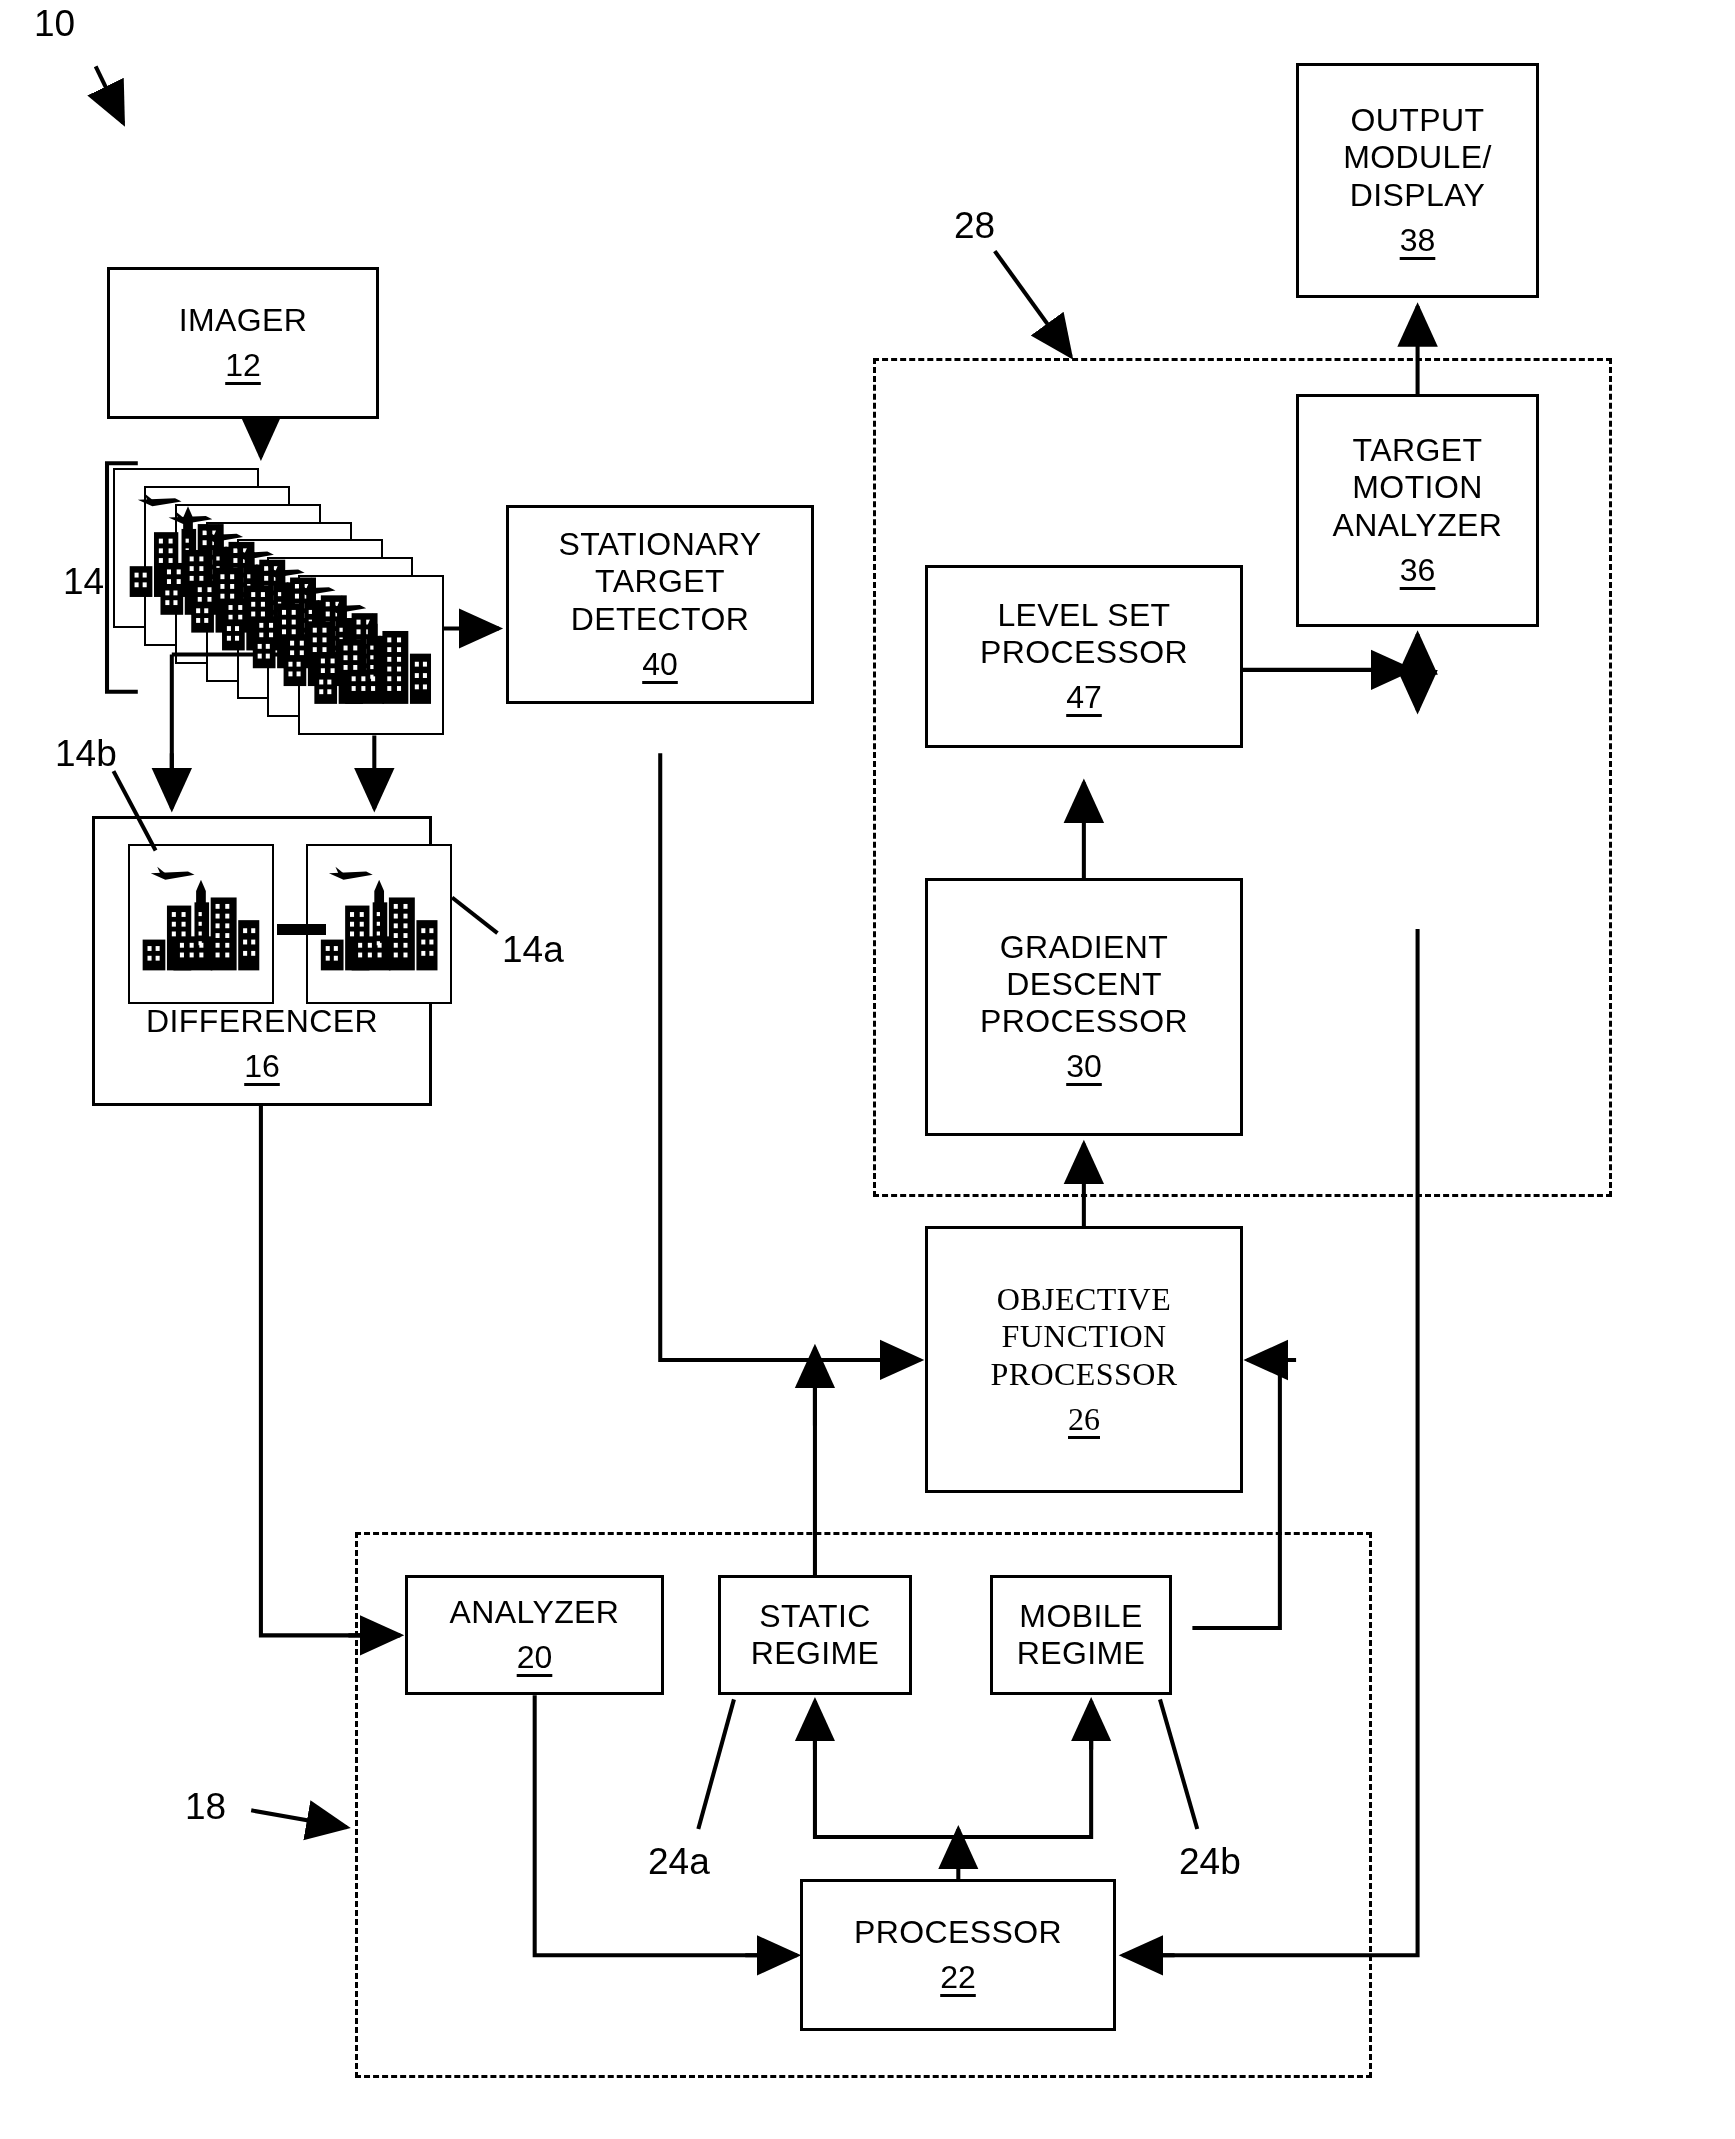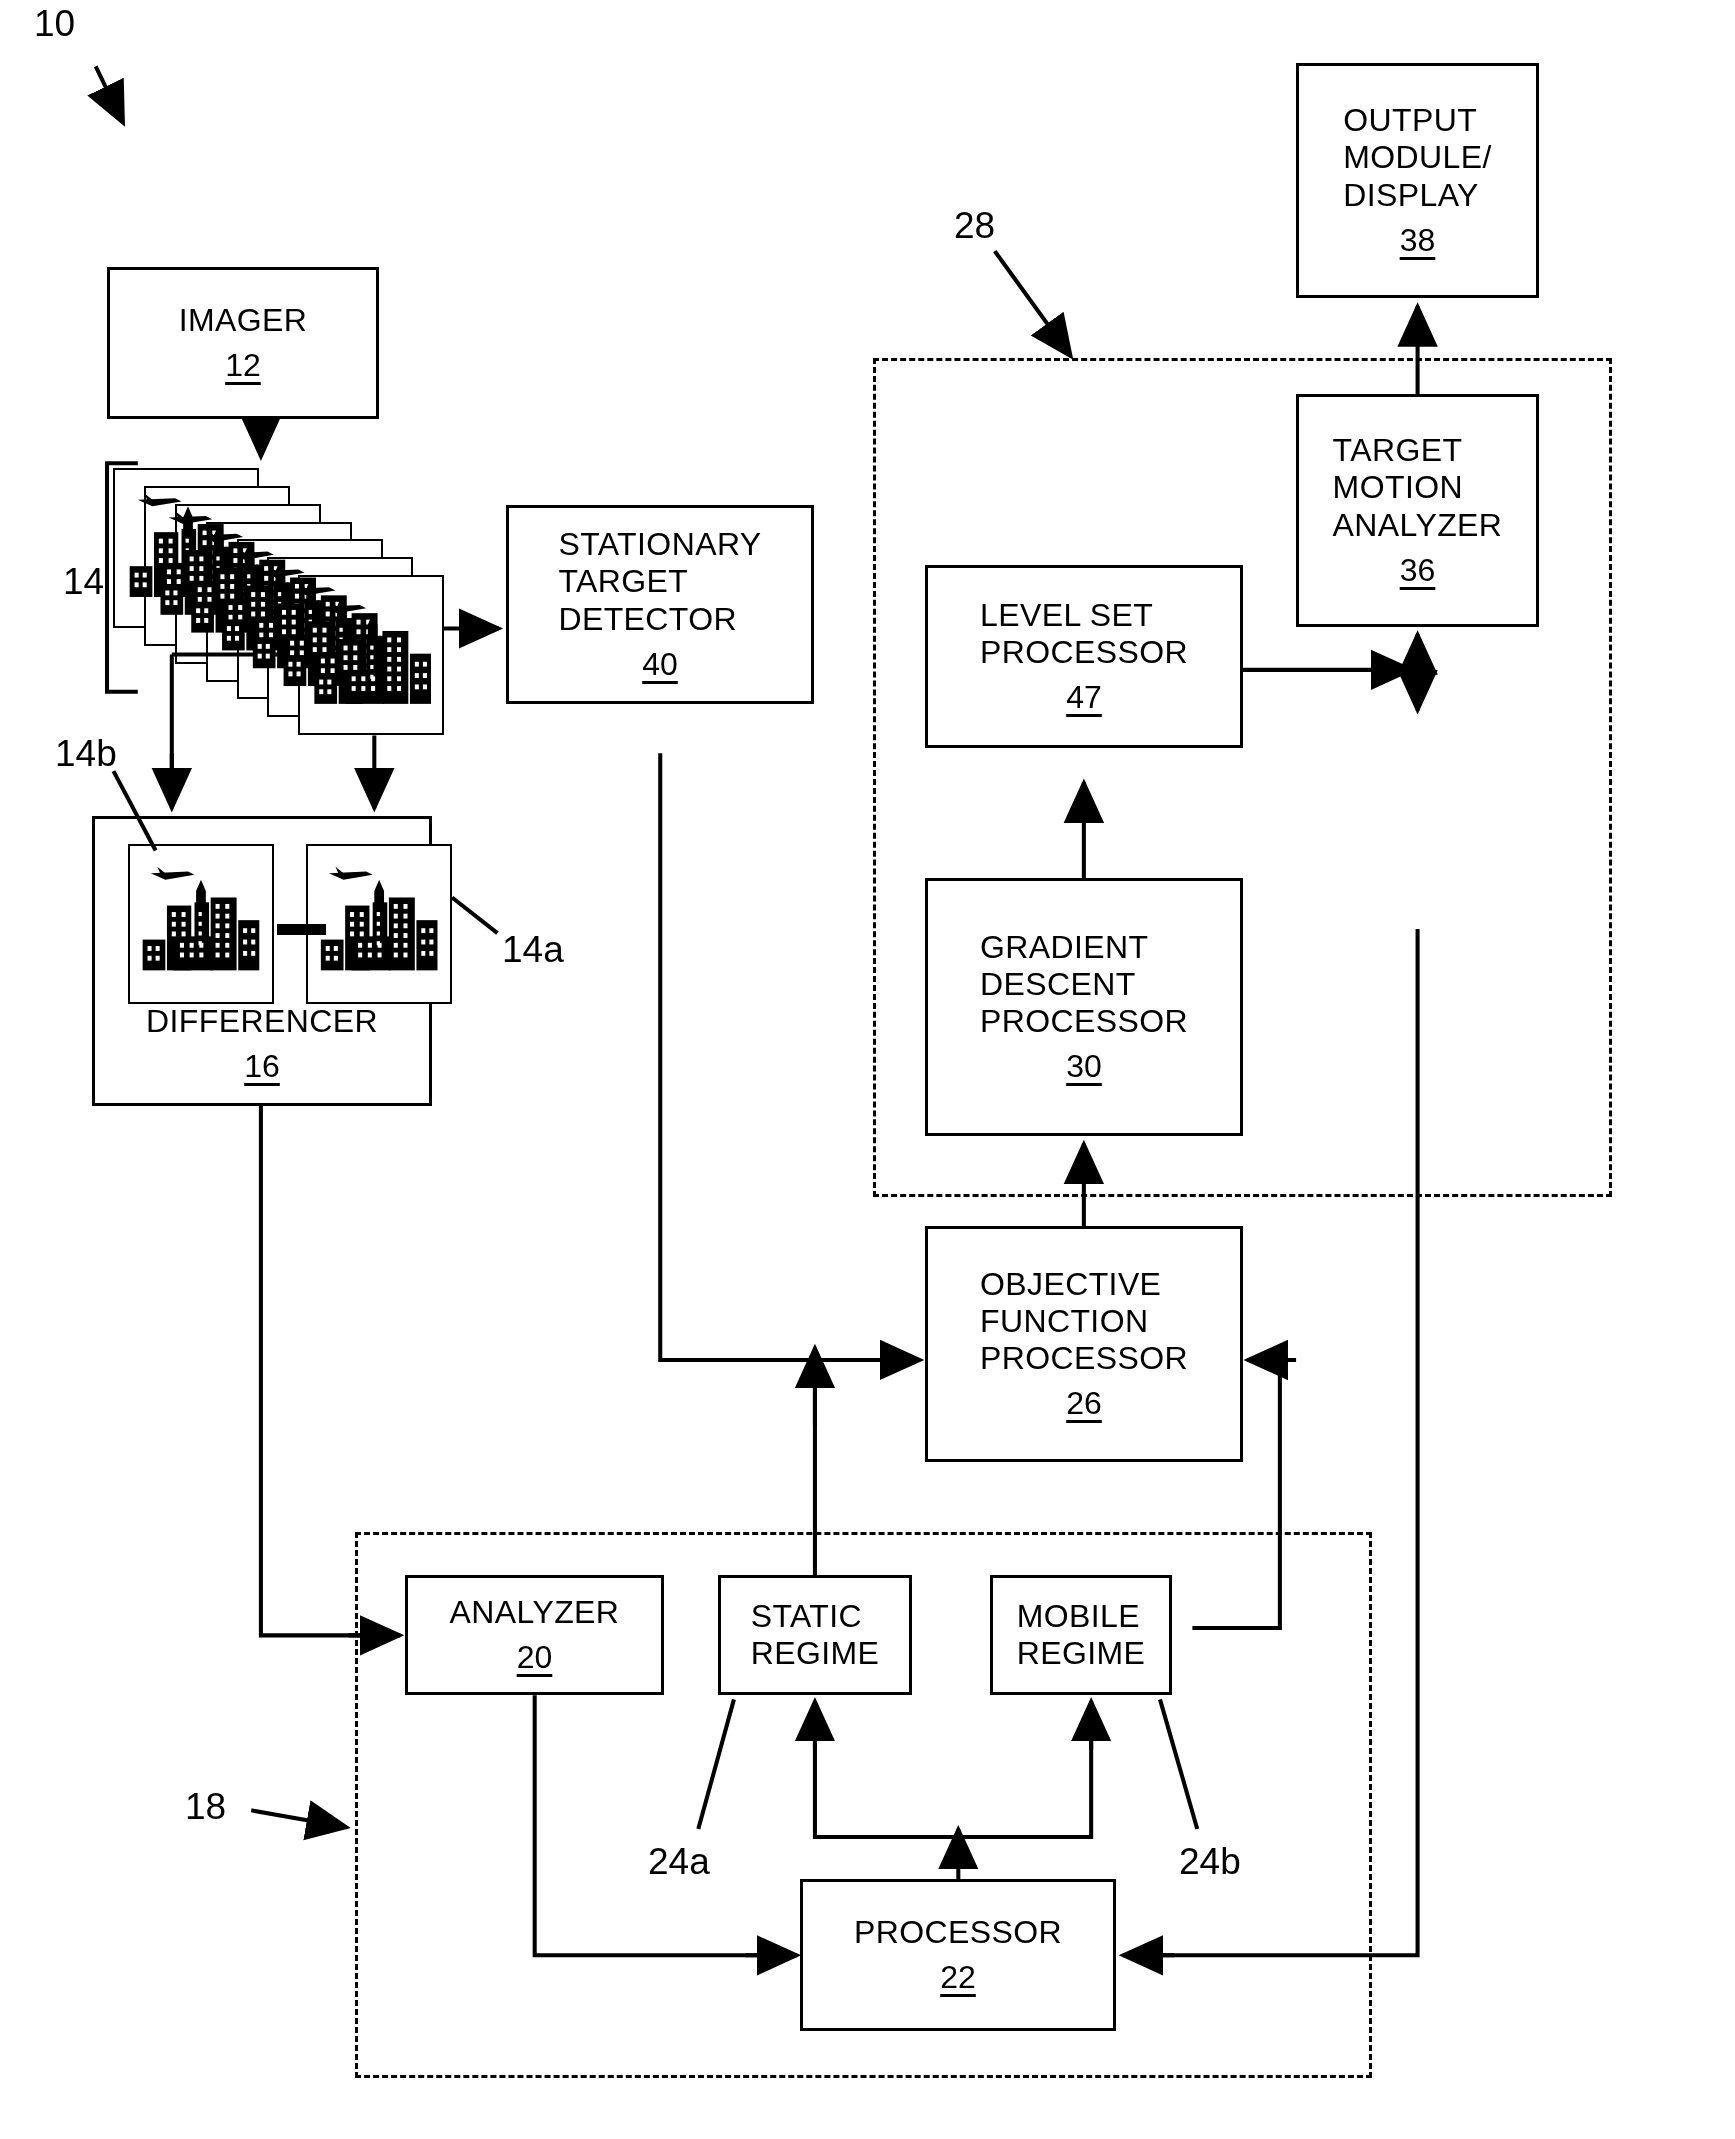--- a/index.html
+++ b/index.html
@@ -2,21 +2,21 @@
 <html style="font-size:13px"><head>
 <meta charset="utf-8">
 <style>
   html,body{margin:0;padding:0;background:#ffffff;}
   body{font-family:"Liberation Sans", sans-serif;color:#000;}
   #canvas{position:relative;width:1736px;height:2140px;background:#fff;overflow:hidden;}
 
   
   .node{position:absolute;box-sizing:border-box;border:3.2px solid #000;background:#fff;
         display:flex;flex-direction:column;align-items:center;justify-content:center;
-        line-height:1.16;}
+        text-align:center;line-height:1.16;}
   .node .ttl{font-size:32px;letter-spacing:0.4px;white-space:pre-line;}
   .node .num{font-size:32px;text-decoration:underline;text-underline-offset:5.7px;margin-top:8px;}
 
   .dashbox{position:absolute;box-sizing:border-box;border:3.2px dashed #000;background:transparent;}
 
   .reflabel{position:absolute;font-size:37px;line-height:1;}
 
   
   #wires{position:absolute;left:0;top:0;width:1736px;height:2140px;pointer-events:none;}
 
@@ -70,21 +70,21 @@
   </div>
 
 
   <div class="node" style="left:925px;top:878px;width:318px;height:258px;">
     <div class="ttl">GRADIENT
 DESCENT
 PROCESSOR</div>
     <div class="num">30</div>
   </div>
 
-  <div class="node" style="left:925px;top:1226px;width:318px;height:236px;">
+  <div class="node" style="left:925px;top:1226px;width:318px;height:267px;font-family:Liberation Serif, serif;">
     <div class="ttl">OBJECTIVE
 FUNCTION
 PROCESSOR</div>
     <div class="num">26</div>
   </div>
 
   <div class="node" style="left:405px;top:1575px;width:259px;height:120px;">
     <div class="ttl">ANALYZER</div>
     <div class="num">20</div>
   </div>

